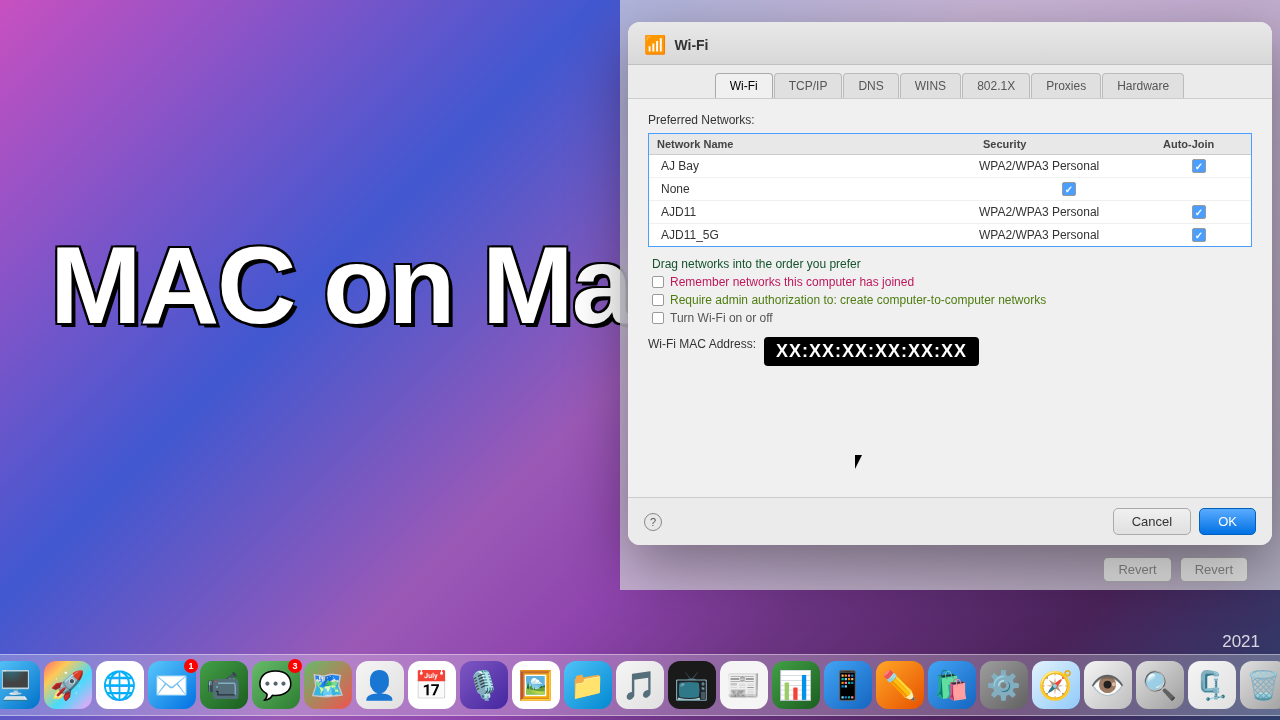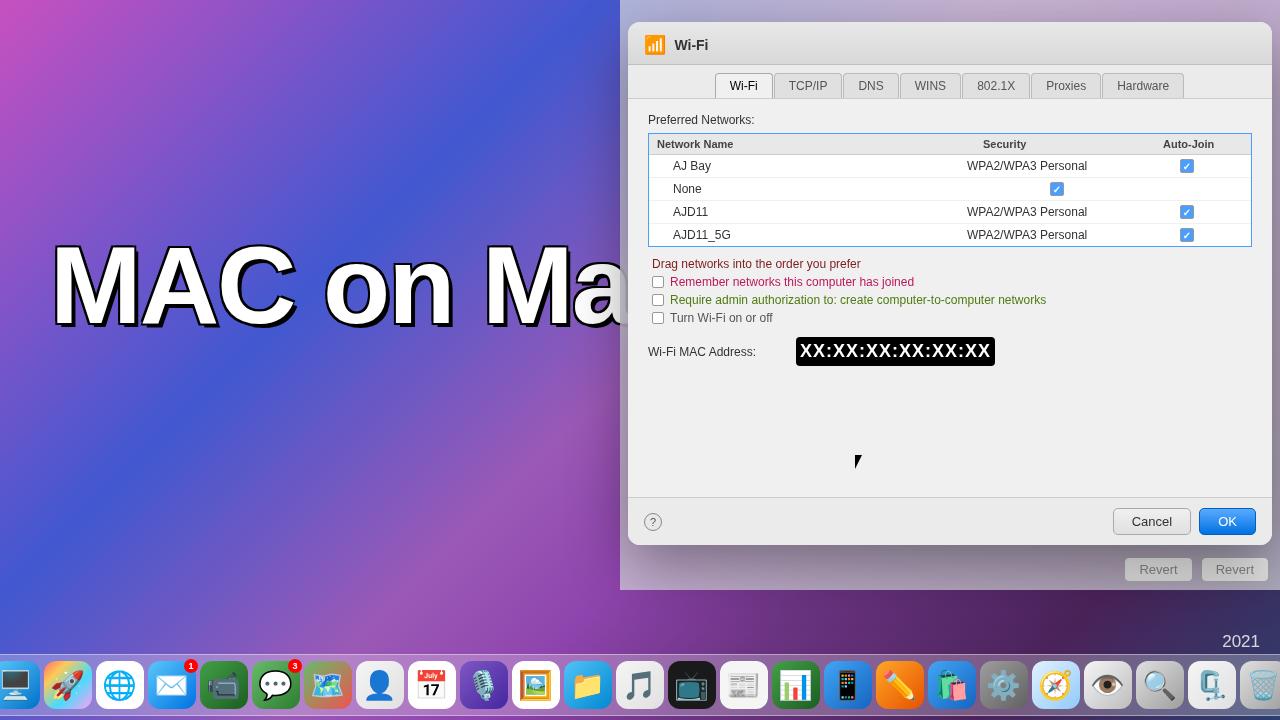--- a/index.html
+++ b/index.html
@@ -144,21 +144,21 @@
 
     .col-header {
       font-size: 11px;
       font-weight: 600;
       color: #444;
     }
 
     .table-row {
       display: grid;
       grid-template-columns: 1fr 180px 80px;
-      padding: 4px 24px;
+      padding: 4px 12px;
       border-bottom: 1px solid #f0f0f0;
       align-items: center;
     }
 
     .table-row:last-child {
       border-bottom: none;
     }
 
     .cell {
       font-size: 12px;
@@ -210,36 +210,34 @@
       border: 1px solid #999;
       border-radius: 2px;
       background: white;
       flex-shrink: 0;
     }
 
     
     .mac-row {
       margin-top: 12px;
       display: flex;
-      align-items: center;
-      gap: 24px;
+      gap: 8px;
       font-size: 12px;
       color: #333;
     }
 
     .mac-value {
       background: black;
       color: white;
       font-size: 18px;
       font-weight: 900;
       font-family: Arial Black, Arial, sans-serif;
-      padding: 4px 4px;
+      padding: 4px 12px;
       border-radius: 4px;
       letter-spacing: 1px;
-      margin-left: 16px;
     }
 
     
     .dialog-footer {
       position: absolute;
       bottom: 0;
       left: 0;
       right: 0;
       padding: 10px 16px;
       background: #ebebeb;
@@ -307,21 +305,21 @@
       border-right: 5px solid transparent;
       border-bottom: 14px solid transparent;
       border-top: 0;
       transform: rotate(0deg);
     }
 
     
     .revert-apply {
       position: absolute;
       bottom: 8px;
-      right: 11px;
+      right: 32px;
       display: flex;
       gap: 8px;
       z-index: 3;
     }
 
     .revert-apply-btn {
       padding: 4px 14px;
       font-size: 13px;
       border-radius: 5px;
       border: 1px solid #aaa;
@@ -476,21 +474,21 @@
           <div class="cell">AJD11_5G</div>
           <div class="cell">WPA2/WPA3 Personal</div>
           <div class="checkbox-cell">
             <div class="checkbox"></div>
           </div>
         </div>
       </div>
 
       <div class="options-area">
         <div class="option-row">
-          <span style="font-size:12px;color:#7f1d1d;">Drag networks into the order you prefer</span>
+          <span style="font-size:12px;color:#14532d;">Drag networks into the order you prefer</span>
         </div>
         <div class="option-row">
           <div class="small-checkbox"></div>
           <span style="font-size:12px;color:#be185d;">Remember networks this computer has joined</span>
         </div>
         <div class="option-row">
           <div class="small-checkbox"></div>
           <span style="font-size:12px;color:#4d7c0f;">Require admin authorization to: create computer-to-computer networks</span>
         </div>
         <div class="option-row">

